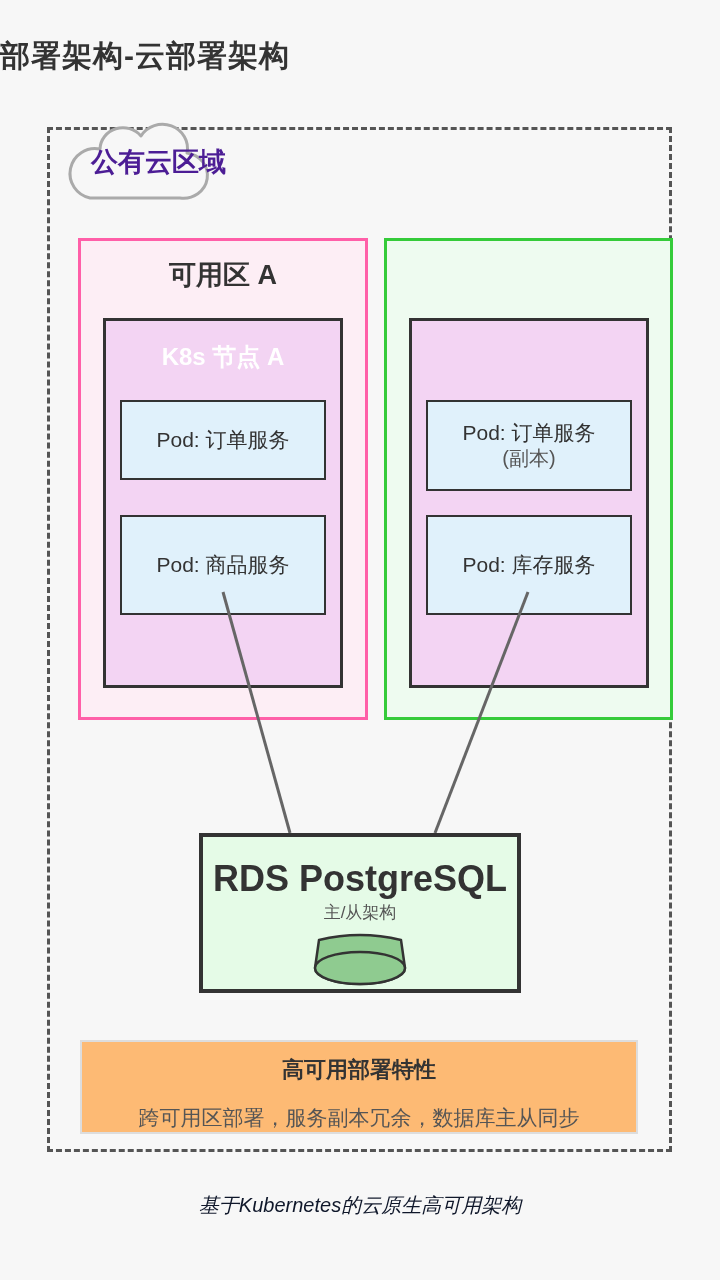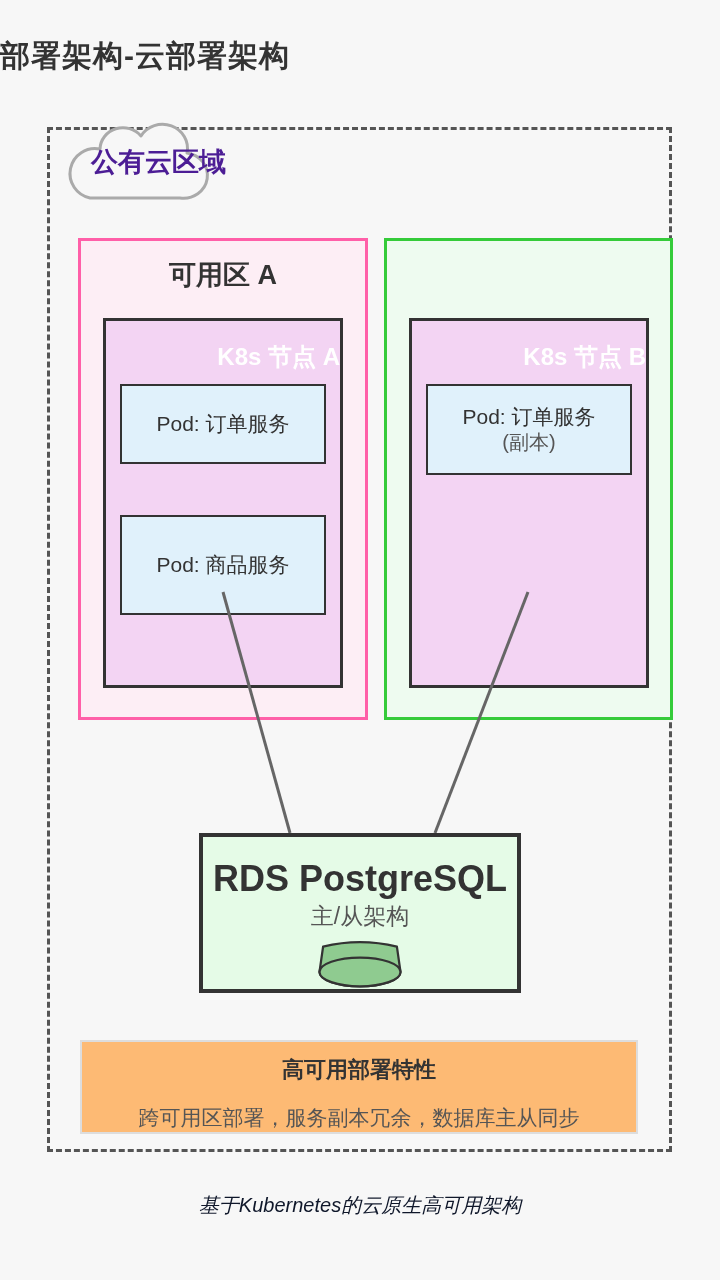--- a/index.html
+++ b/index.html
@@ -27,43 +27,43 @@
 
   .zone{top:238px;width:290px;height:482px;border:3px solid;}
   #zone-a{left:78px;border-color:#ff5fa8;background:#fdeef5;}
   #zone-b{left:384px;width:289px;border-color:#35cb3a;background:#eefbf0;}
   .zone-title{margin-top:16px;text-align:center;font-size:27px;font-weight:bold;color:#333;}
 
   .k8s-node{
     position:absolute;left:22px;top:77px;width:240px;height:370px;
     background:#f3d4f3;border:3px solid #333;box-sizing:border-box;
   }
-  .node-title{margin-top:20px;text-align:right;font-size:24px;font-weight:bold;color:#ffffff;}
+  .node-title{margin-top:20px;text-align:center;font-size:24px;font-weight:bold;color:#ffffff;}
 
   .pod{
     position:absolute;left:14px;width:206px;
     background:#e0f1fb;border:2px solid #333;box-sizing:border-box;
     display:flex;flex-direction:column;align-items:center;justify-content:center;
     font-size:21px;color:#333;text-align:center;line-height:1.25;
   }
-  .pod-1{top:63px;height:80px;}
+  .pod-1{top:79px;height:80px;}
   .pod-2{top:194px;height:100px;}
   #zone-b .pod-1{height:91px;}
   .pod-sub{font-size:20px;color:#555;}
   .pod-sub:empty{display:none;}
 
   #connectors{left:0;top:0;width:720px;height:1280px;pointer-events:none;}
 
   #rds-box{
     left:199px;top:833px;width:322px;height:160px;
     background:#e5fbe7;border:4px solid #333;
     display:flex;flex-direction:column;align-items:center;padding-top:21px;
   }
   #rds-title{font-size:36px;font-weight:bold;color:#333;}
-  #rds-subtitle{font-size:23px;color:#555;margin-top:1px;}
+  #rds-subtitle{font-size:17px;color:#555;margin-top:1px;}
   #db-cylinder-icon{margin-top:3px;}
 
   #features-box{
     left:80px;top:1040px;width:558px;height:94px;
     background:#fdba74;border:2px solid #ddd;text-align:center;
   }
   #features-title{margin-top:13px;font-size:22px;font-weight:bold;color:#333;}
   #features-desc{margin-top:19px;font-size:21px;color:#555;}
 
   #footer-note{
@@ -93,24 +93,27 @@
     </div>
     <div class="pod pod-2">
       <div class="pod-label">Pod: 商品服务</div>
 
     </div>
   </div>
 </div>
 
 <div class="abs zone" id="zone-b">
   <div class="k8s-node">
-    <div class="node-title">K8s 节点 B</div>
     <div class="pod pod-1">
       <div class="pod-label">Pod: 订单服务</div>
       <div class="pod-sub">(副本)</div>
+    </div>
+    <div class="pod pod-2">
+      <div class="pod-label">Pod: 库存服务</div>
+
     </div>
   </div>
 </div>
 
 <svg class="abs" id="connectors" viewBox="0 0 720 1280">
   <line x1="223" y1="592" x2="290" y2="833" stroke="#666666" stroke-width="3"></line>
   <line x1="528" y1="592" x2="435" y2="833" stroke="#666666" stroke-width="3"></line>
 </svg>
 
 <div class="abs" id="rds-box">

